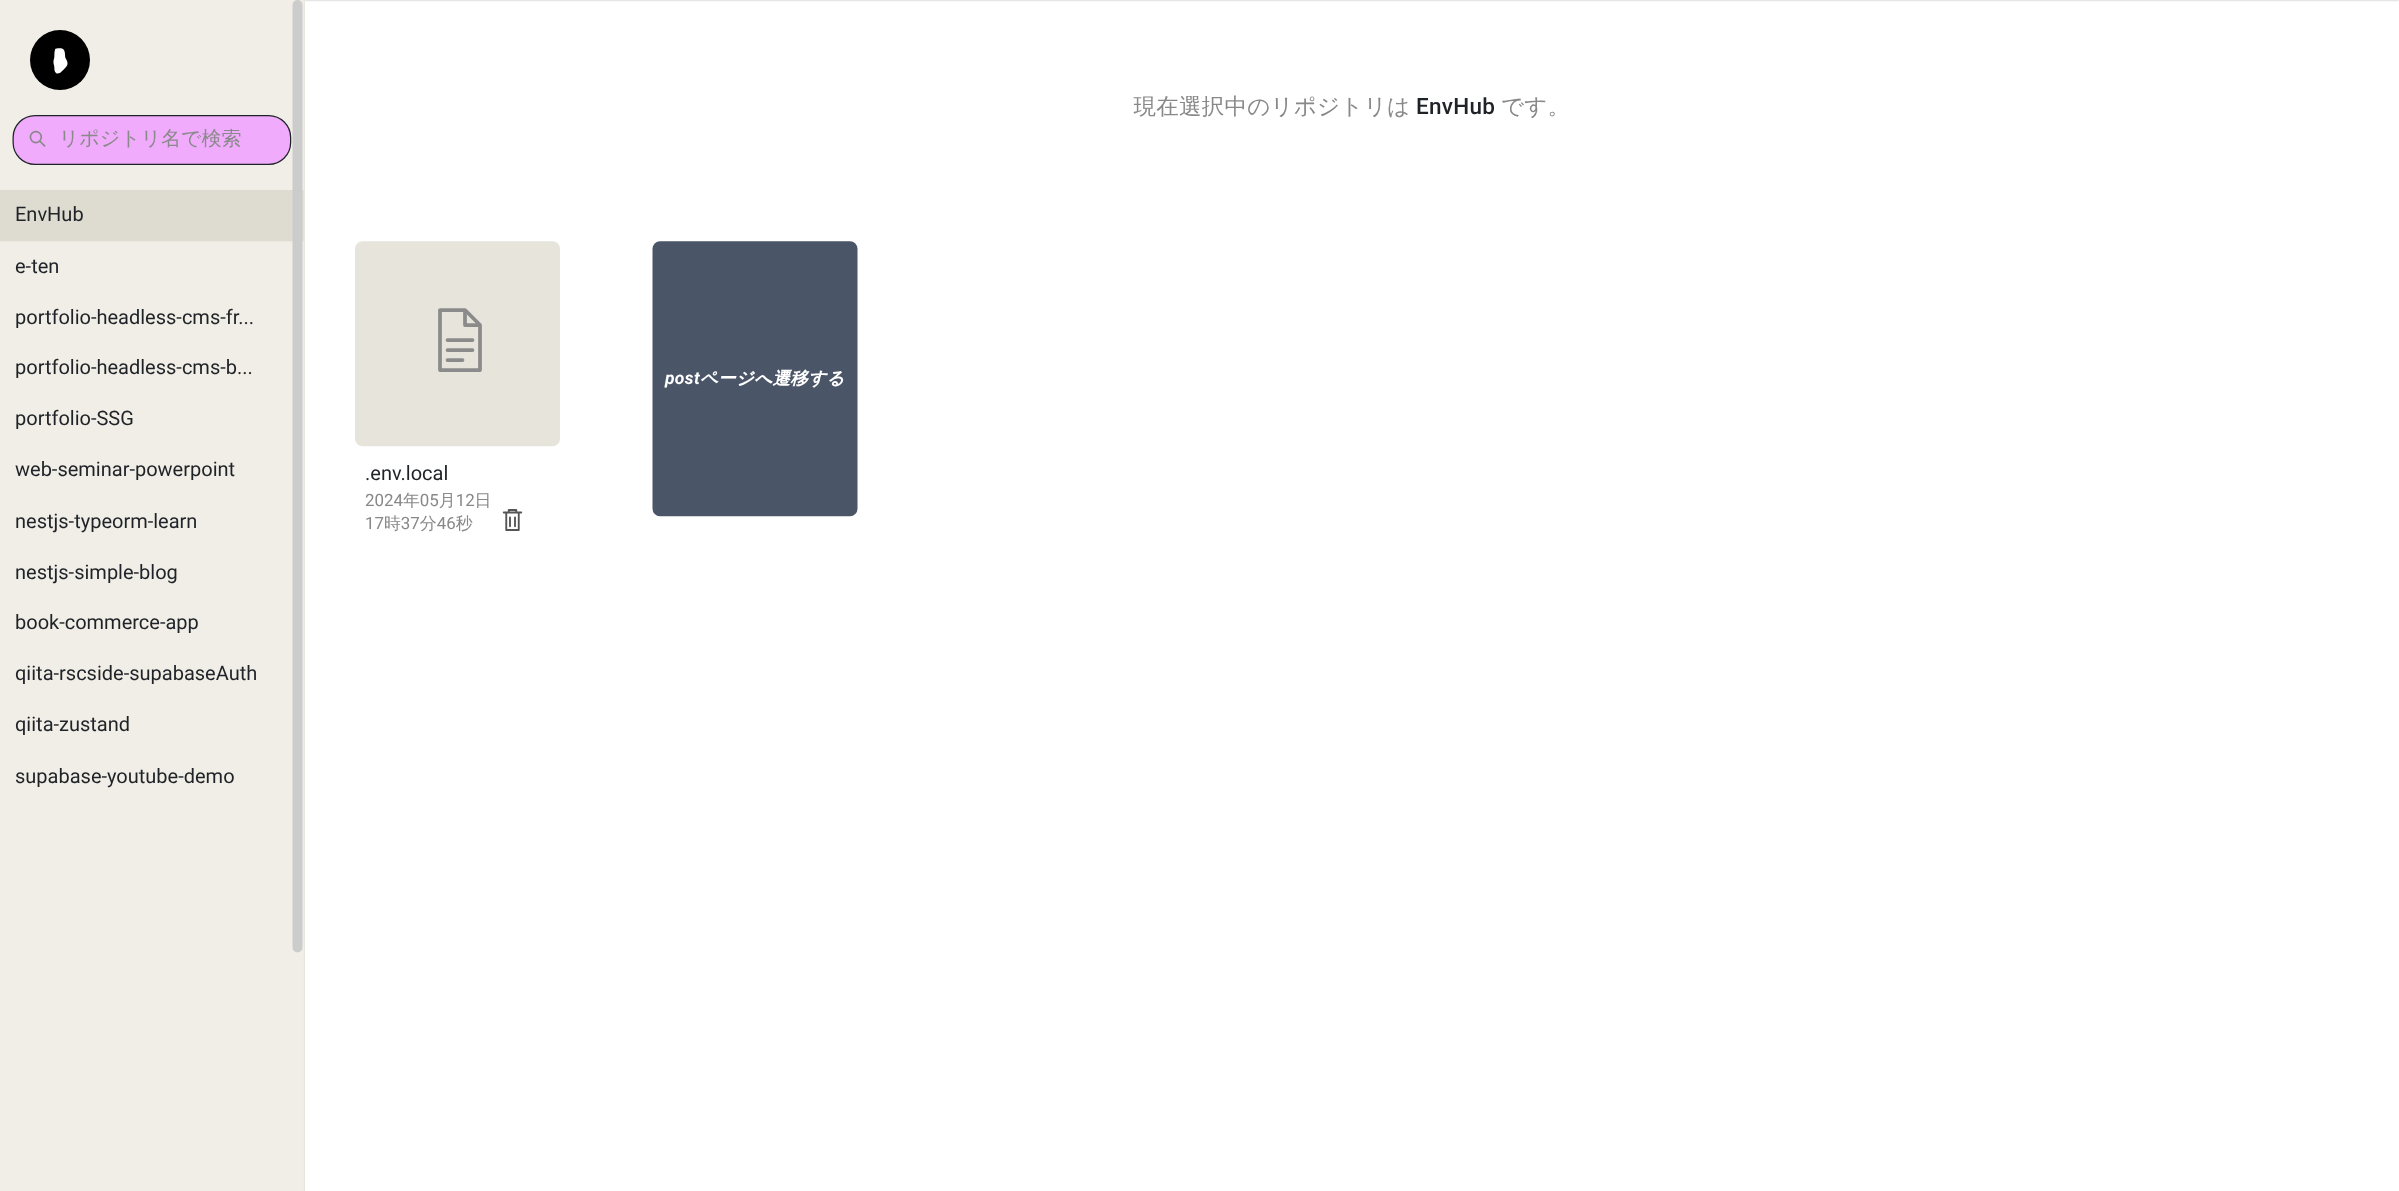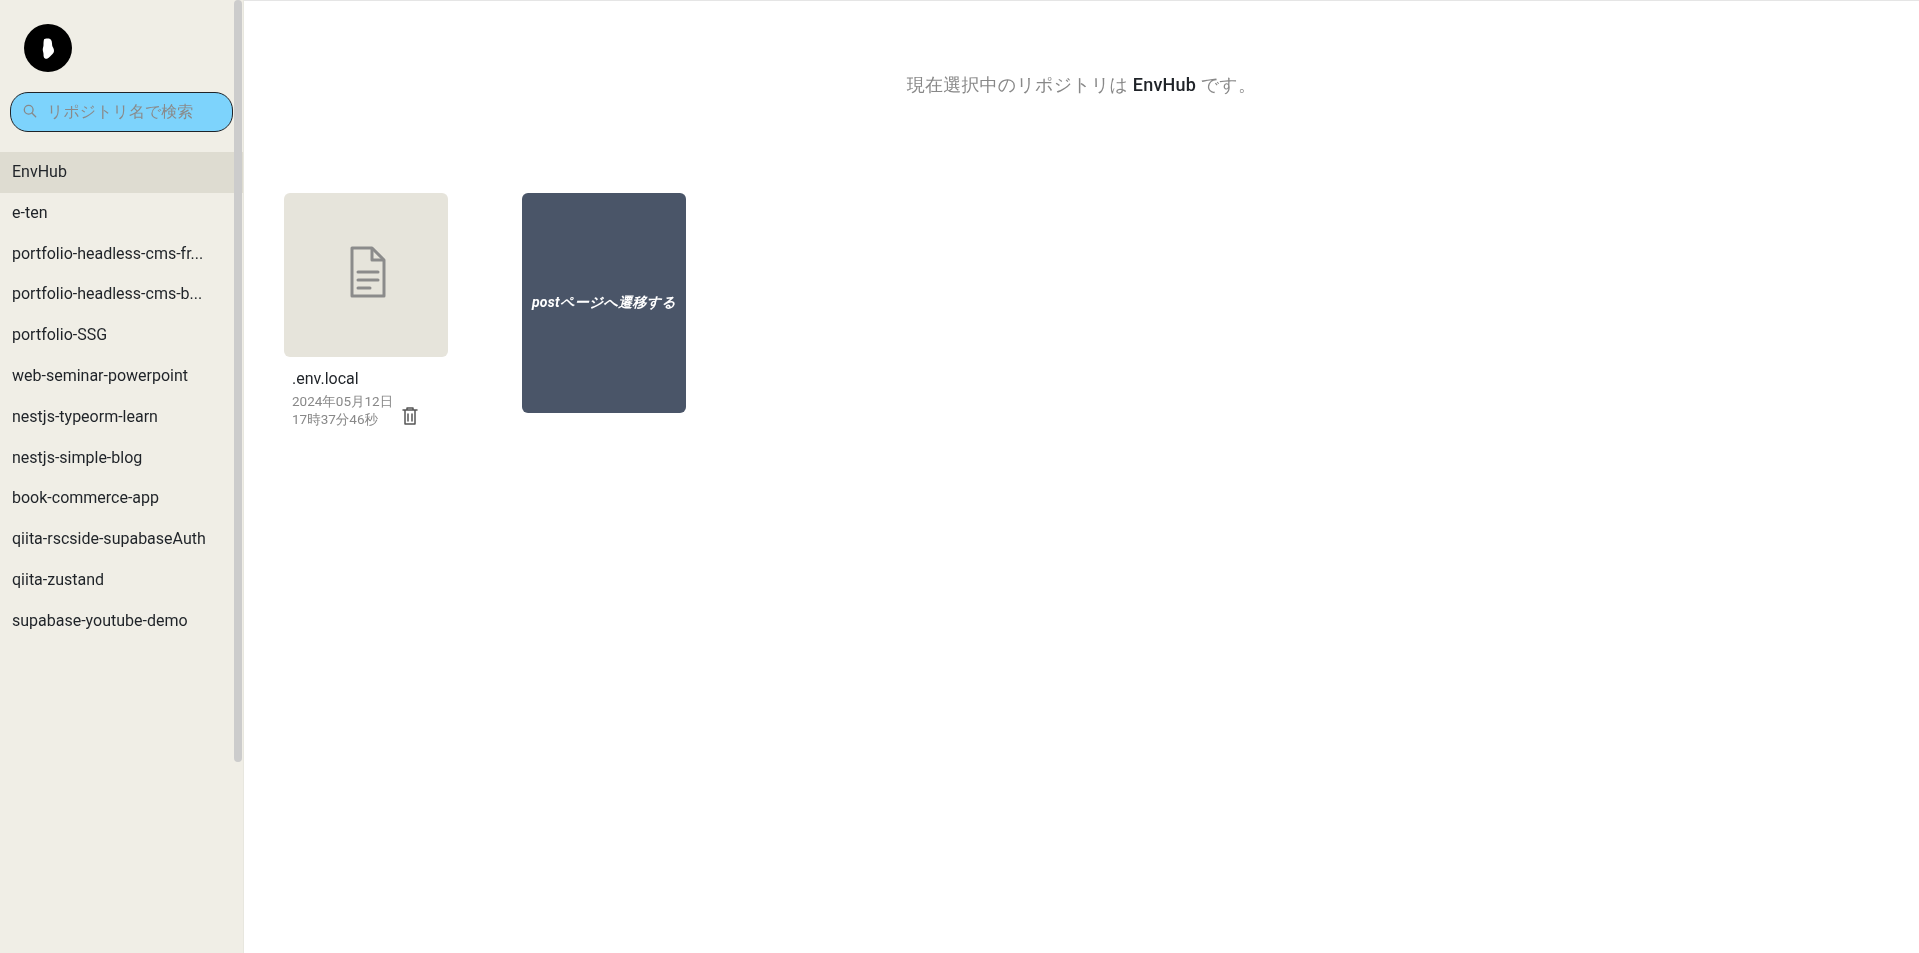--- a/index.html
+++ b/index.html
@@ -53,21 +53,21 @@
     .avatar svg { width: 30px; height: 30px; }
     .search-box {
       margin: 0 10px 20px 10px;
       border: 1px solid #1f2328;
       border-radius: 18px;
       height: 40px;
       display: flex;
       align-items: center;
       padding: 0 12px;
       gap: 10px;
-      background: #7dd3fc;
+      background: #f0abfc;
     }
     .search-box svg { width: 14px; height: 14px; flex-shrink: 0; }
     .search-input {
       border: none;
       background: transparent;
       outline: none;
       flex: 1;
       font-size: 16px;
       color: #1f2328;
     }

